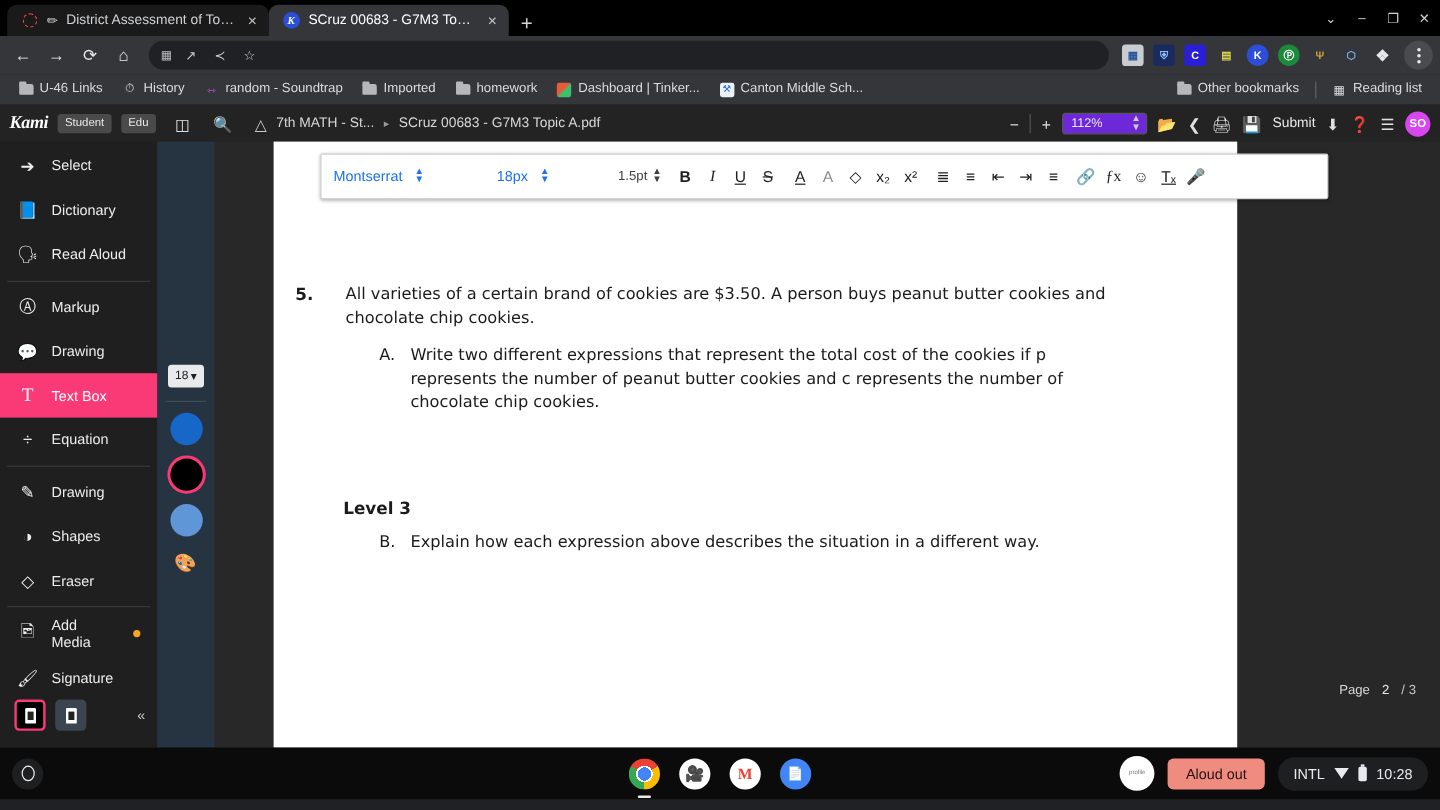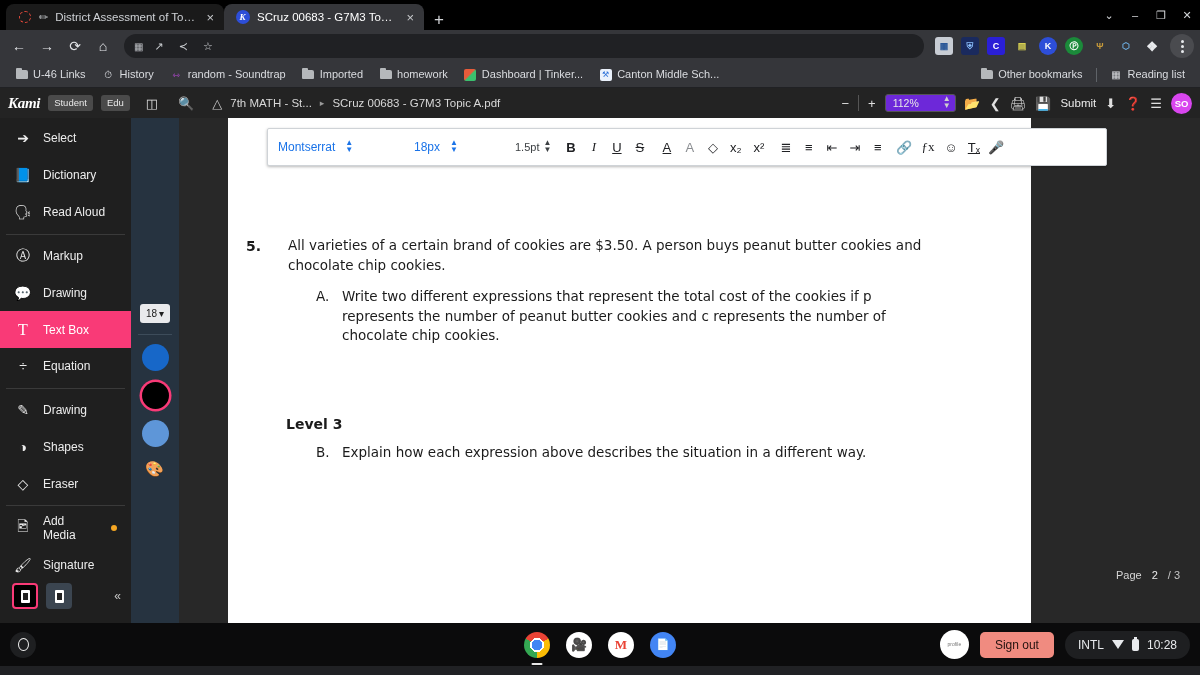--- a/index.html
+++ b/index.html
@@ -531,21 +531,21 @@
       <span class="appicon" style="background:radial-gradient(circle at 50% 50%,#4285f4 0 30%,#fff 30% 38%,transparent 38%),conic-gradient(from -60deg,#ea4335 0 120deg,#fbbc05 120deg 240deg,#34a853 240deg 360deg)">
         <span class="ind-dot"></span>
       </span>
       <span class="appicon" style="background:#fff;color:#1a73e8;font-size:13px">🎥</span>
       <span class="appicon" style="background:#fff;color:#ea4335;font-size:13px;font-weight:bold;font-family:'Liberation Serif',serif">M</span>
       <span class="appicon" style="background:#4285f4;color:#fff;font-size:11px">📄</span>
     </div>
 
     <div class="shelf-right">
       <span class="shelf-ava">profile</span>
-      <span class="signout">Sign out</span>
+      <span class="signout">Aloud out</span>
       <span class="statuspod">
         <span>INTL</span>
         <span class="wifi"></span>
         <span class="batt"></span>
         <span>10:28</span>
       </span>
     </div>
   </div>
 
 </div>

